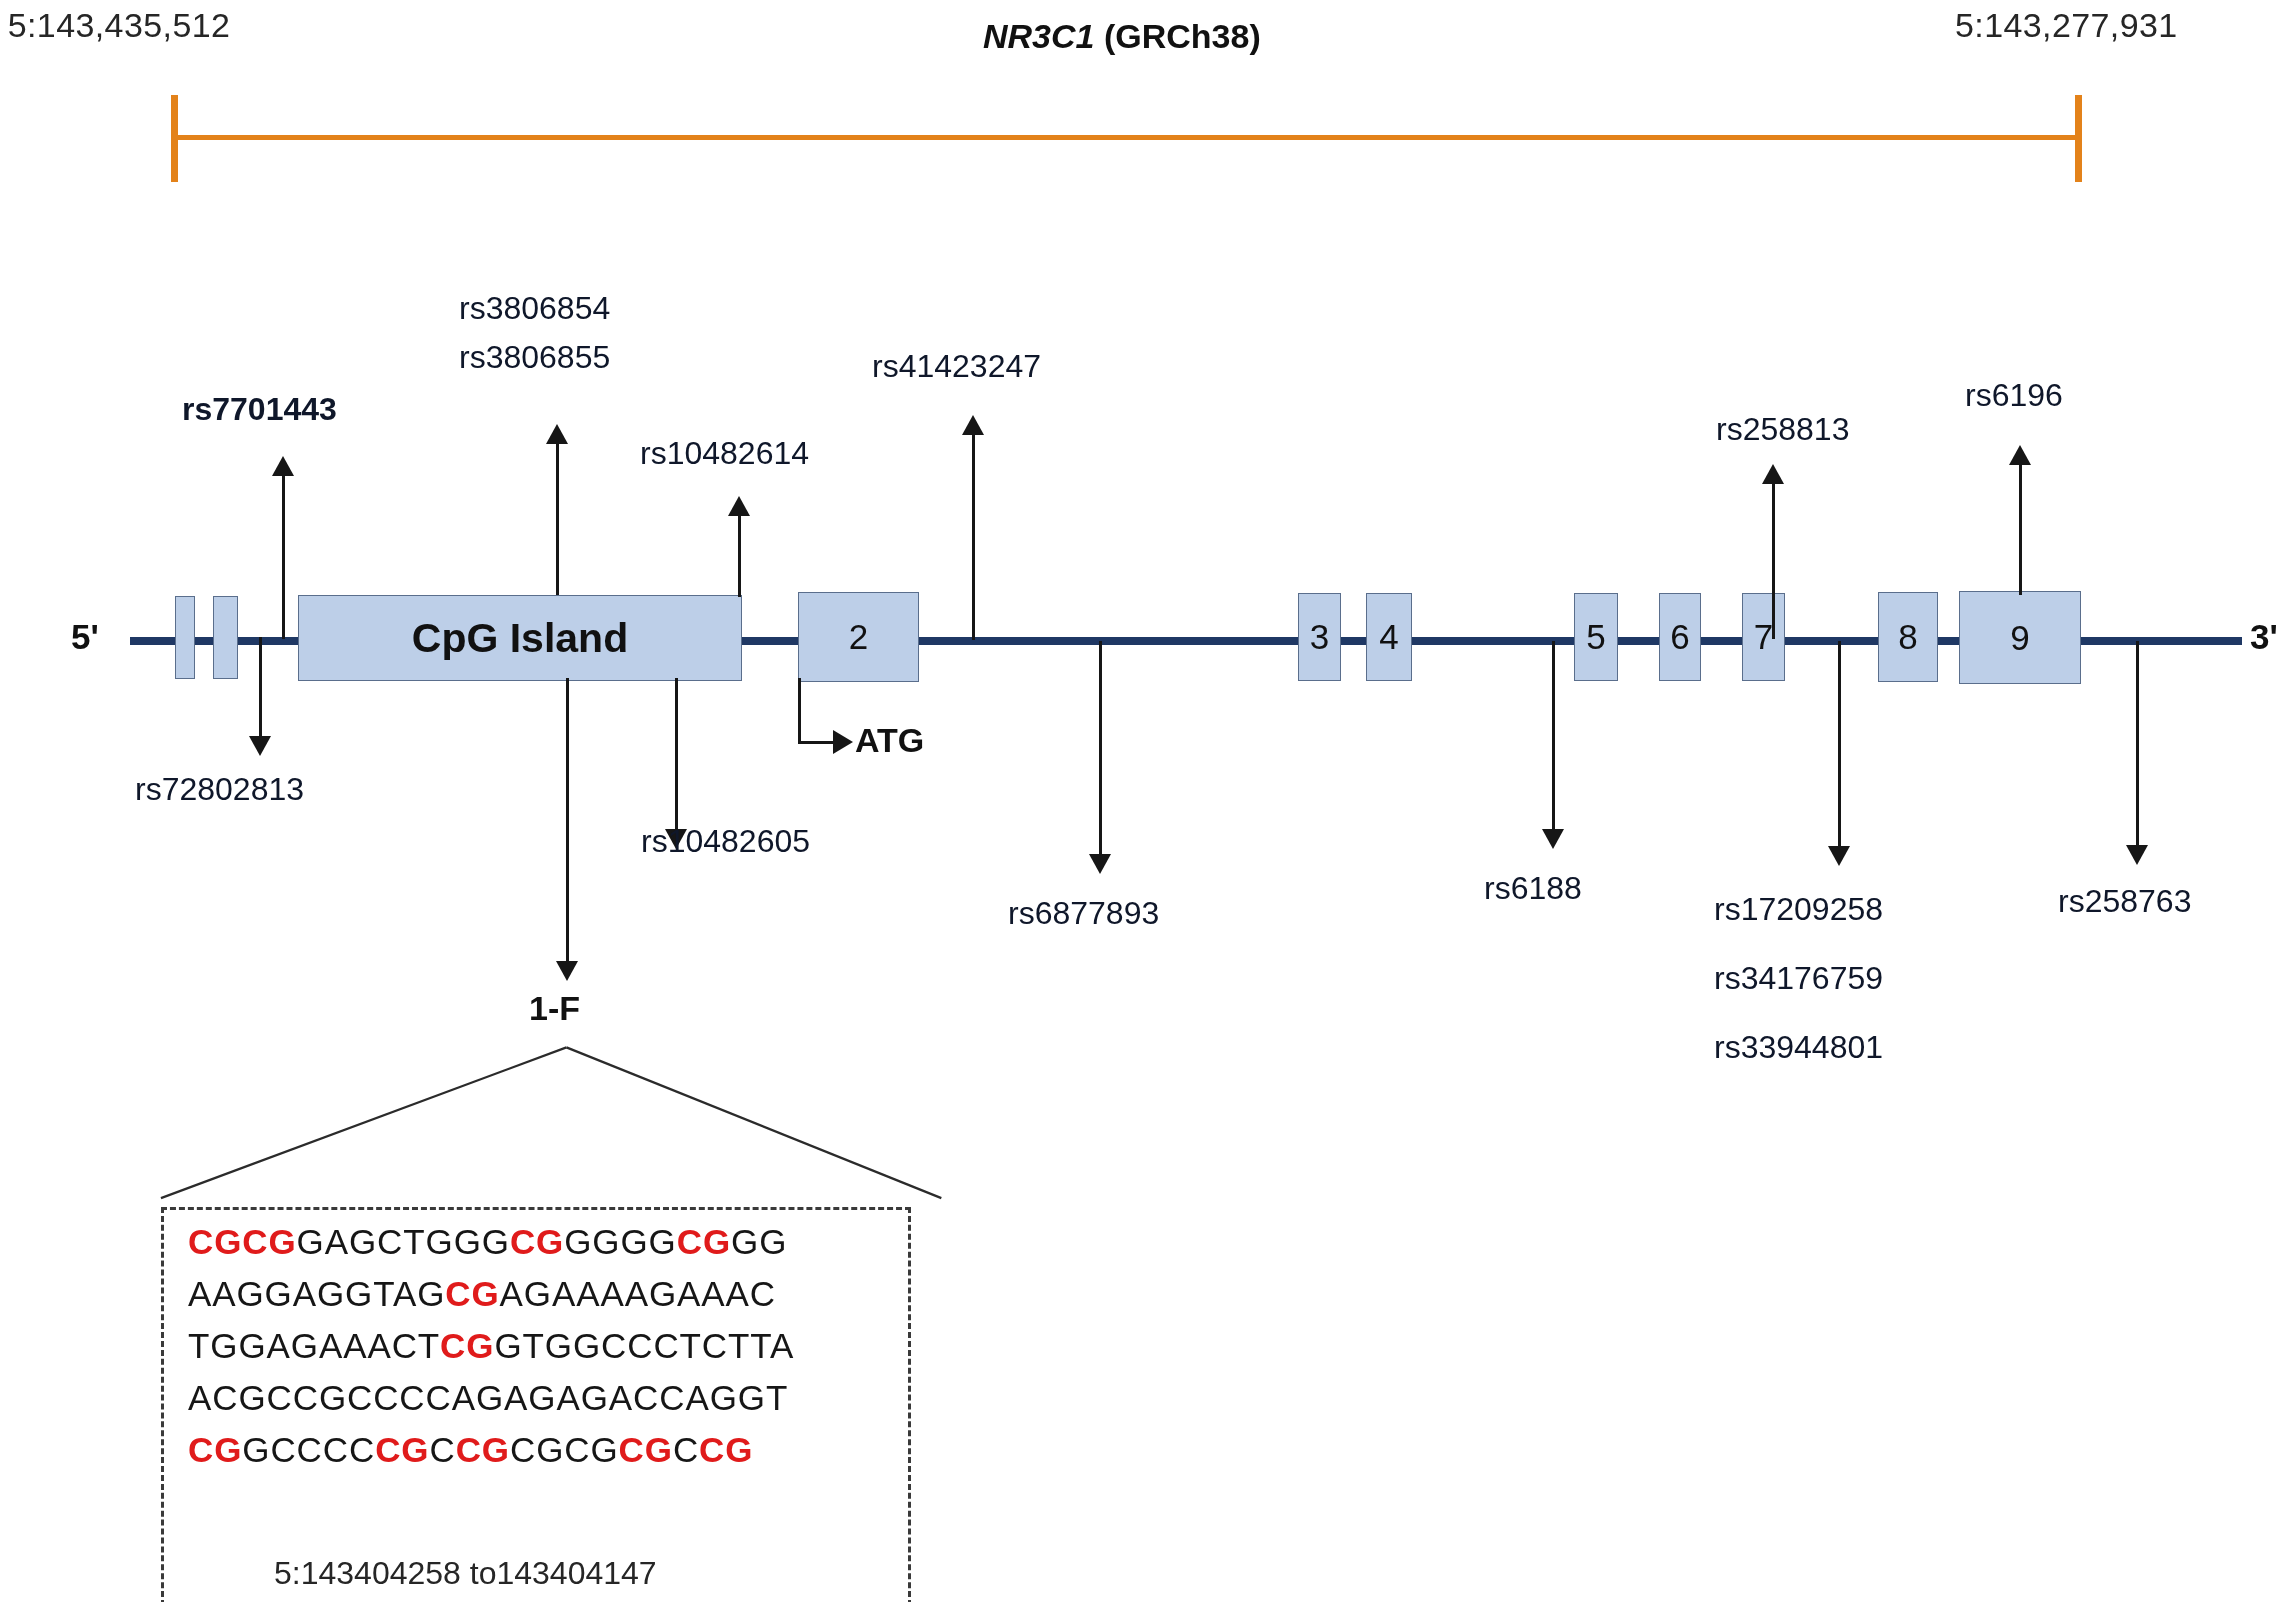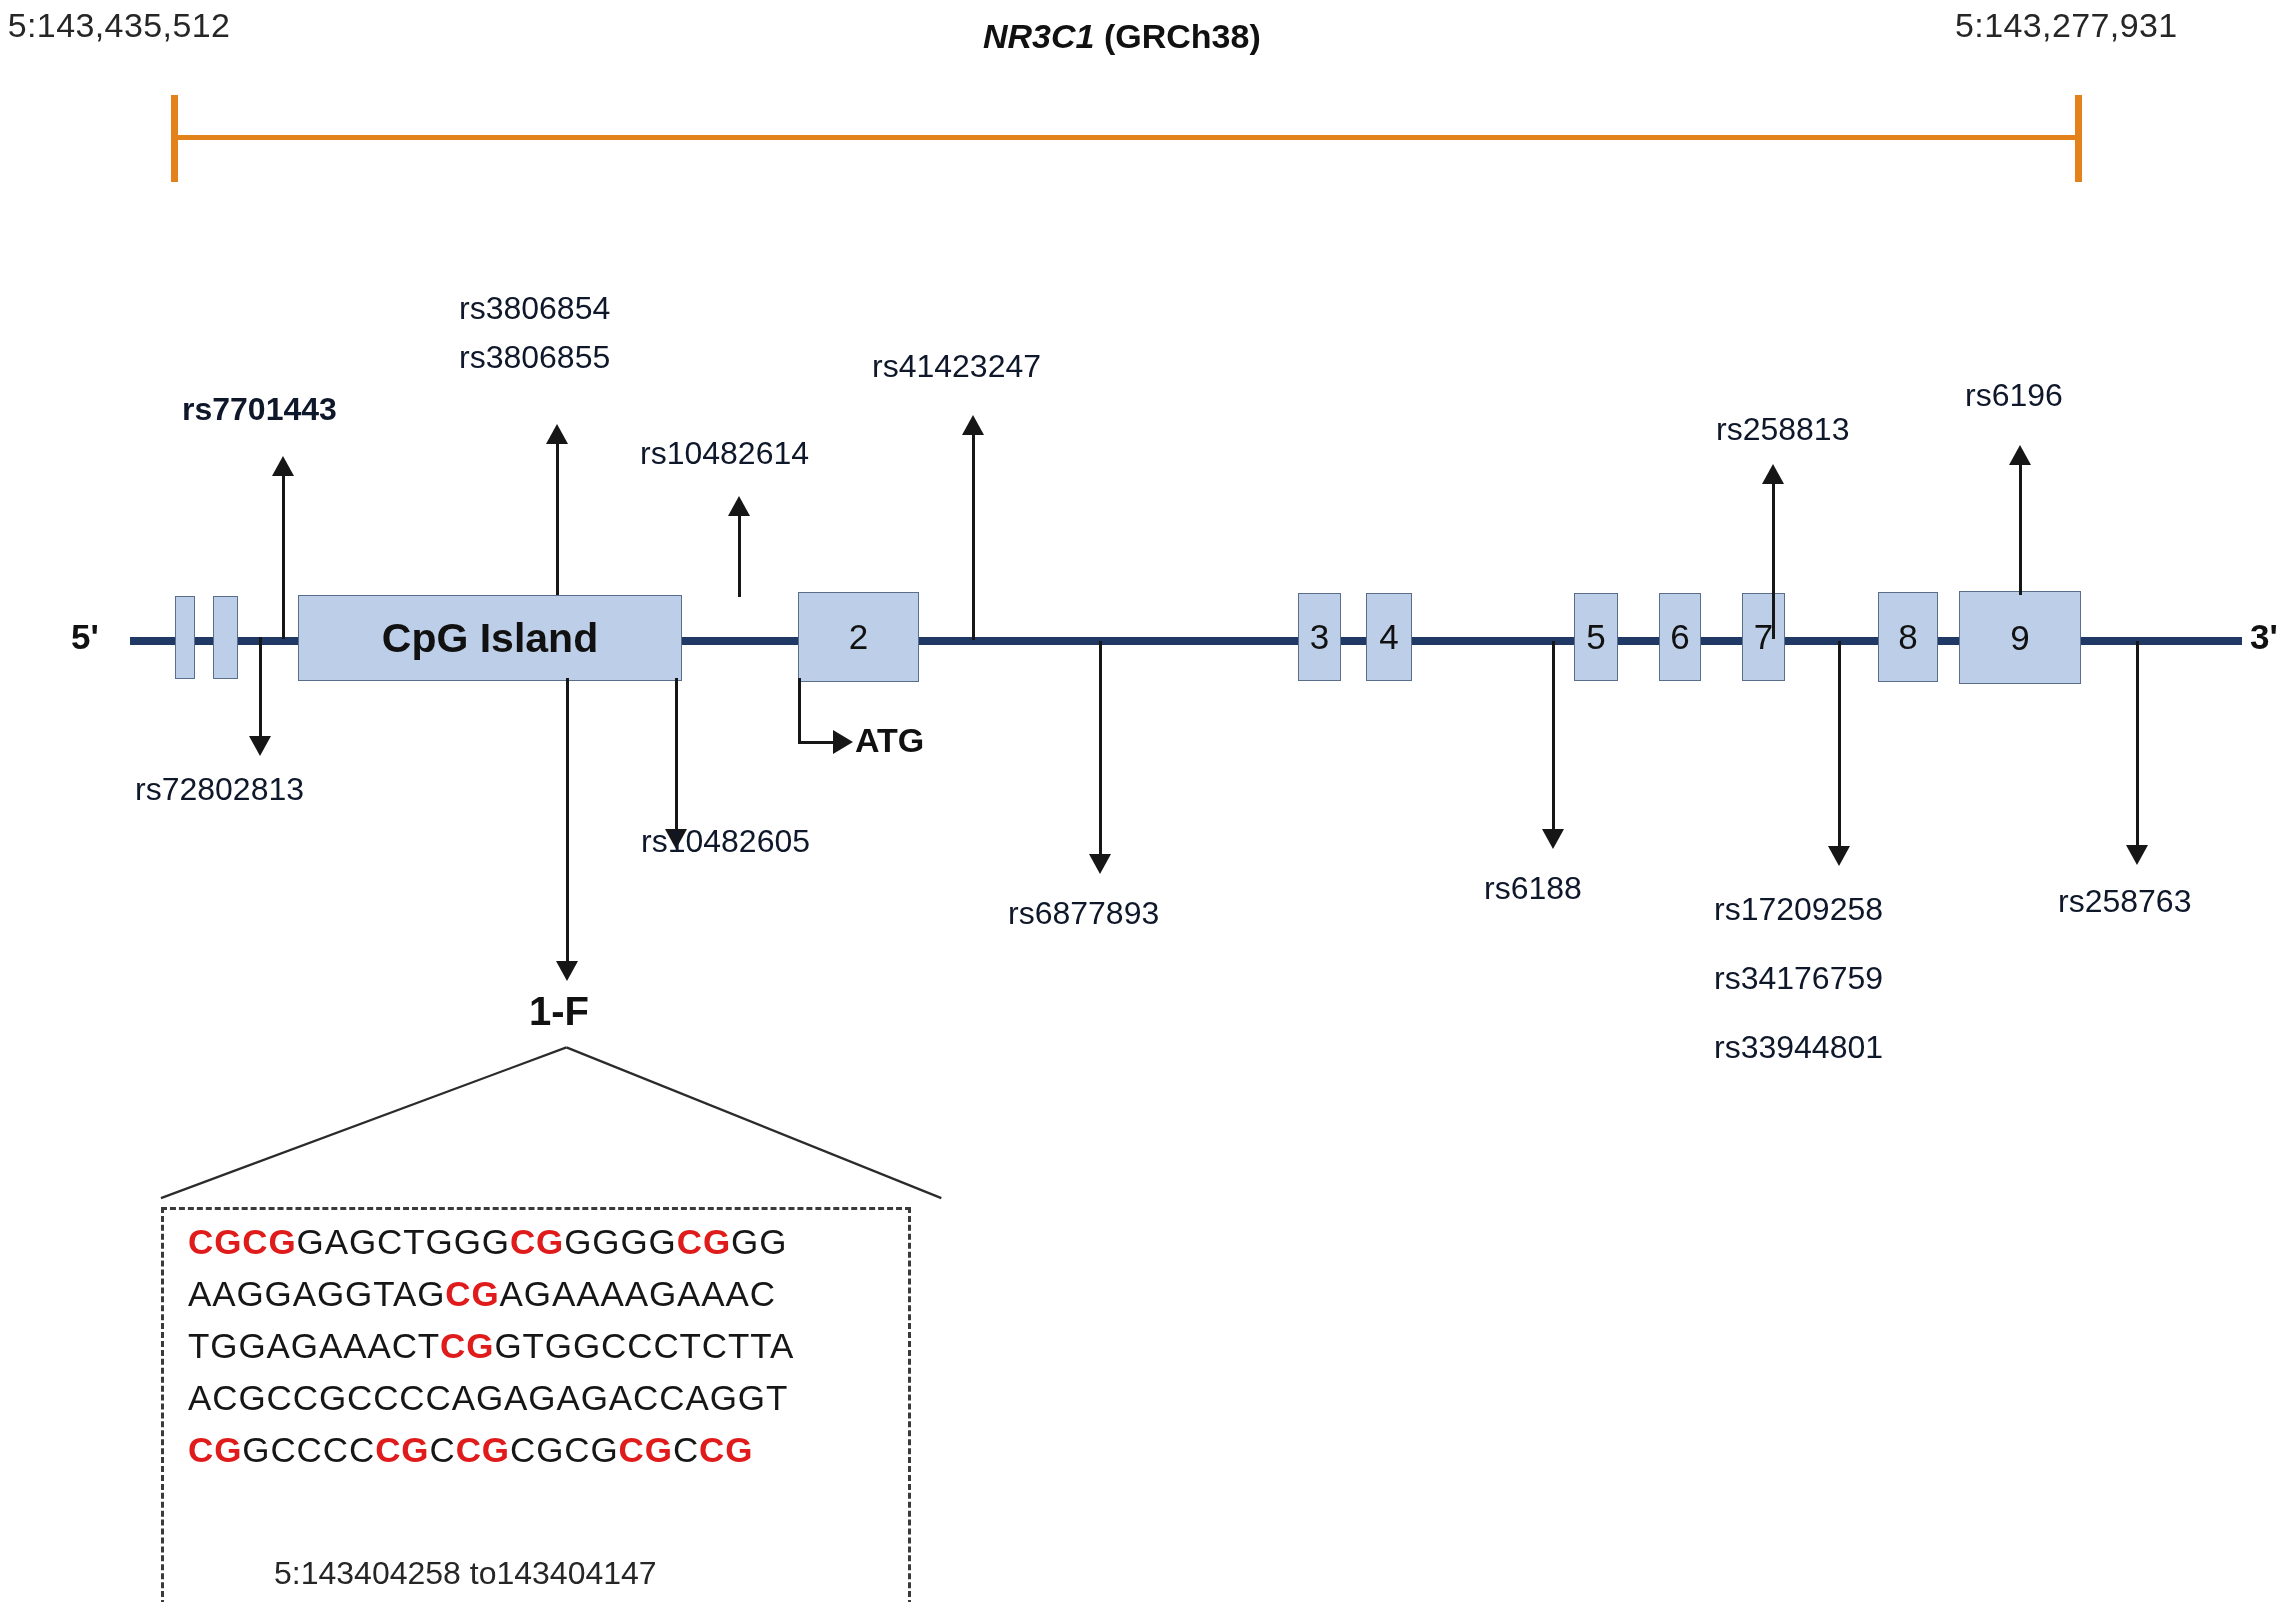--- a/index.html
+++ b/index.html
@@ -31,21 +31,21 @@
 
   
   .vline{background:#161616;width:3.1px;}
   .hline{background:#161616;height:3.1px;}
   .arrow-up{width:0;height:0;border-left:11.5px solid transparent;border-right:11.5px solid transparent;border-bottom:20px solid #161616;}
   .arrow-down{width:0;height:0;border-left:11.5px solid transparent;border-right:11.5px solid transparent;border-top:20px solid #161616;}
   .arrow-right{width:0;height:0;border-top:12.2px solid transparent;border-bottom:12.2px solid transparent;border-left:20px solid #161616;}
 
   .snp{font-size:32px;color:#0f172a;line-height:1.28;}
   .atg{font-size:34px;font-weight:bold;color:#111;}
-  .exon1f{font-size:40px;font-weight:bold;color:#111;}
+  .exon1f{font-size:34px;font-weight:bold;color:#111;}
 
   
   .vee{stroke:#2b2b2b;stroke-width:3;fill:none;}
   .seqbox{border:3.1px dashed #3a3a3a;box-sizing:border-box;background:#fff;}
   .seq-line{font-size:35px;letter-spacing:0.9px;color:#161616;white-space:pre;line-height:1.0;}
   .cg{color:#E01B1B;font-weight:bold;}
   .seq-caption{font-size:32px;color:#262626;}
 </style>
 </head>
 <body>
@@ -63,21 +63,21 @@
 <div class="abs span-cap" style="left:2075px; top:95px; height:87px;"></div>
 
 <div class="abs backbone" style="left:130px; top:637px; width:2112px;"></div>
 
 <div class="abs end-label" style="left:71px; top:617px;">5'</div>
 <div class="abs end-label" style="left:2250px; top:617px;">3'</div>
 
 <div class="abs exon" style="left:175px; top:596px; width:20px; height:83px;"></div>
 <div class="abs exon" style="left:213px; top:596px; width:24.5px; height:83px;"></div>
 
-<div class="abs cpg" style="left:298px; top:595px; width:384px; height:86px;">CpG Island</div>
+<div class="abs cpg" style="left:298px; top:595px; width:444px; height:86px;">CpG Island</div>
 
 <div class="abs exon big" style="left:798px; top:592px; width:121px; height:90px;">2</div>
 
 <div class="abs exon big" style="left:1298px; top:593px; width:43px; height:88px;">3</div>
 <div class="abs exon big" style="left:1366px; top:593px; width:46px; height:88px;">4</div>
 <div class="abs exon big" style="left:1574px; top:593px; width:44px; height:88px;">5</div>
 <div class="abs exon big" style="left:1659px; top:593px; width:42px; height:88px;">6</div>
 <div class="abs exon big" style="left:1742px; top:593px; width:43px; height:88px;">7</div>
 <div class="abs exon big" style="left:1878px; top:592px; width:60px; height:90px;">8</div>
 <div class="abs exon big" style="left:1959px; top:591px; width:122px; height:93px;">9</div>

